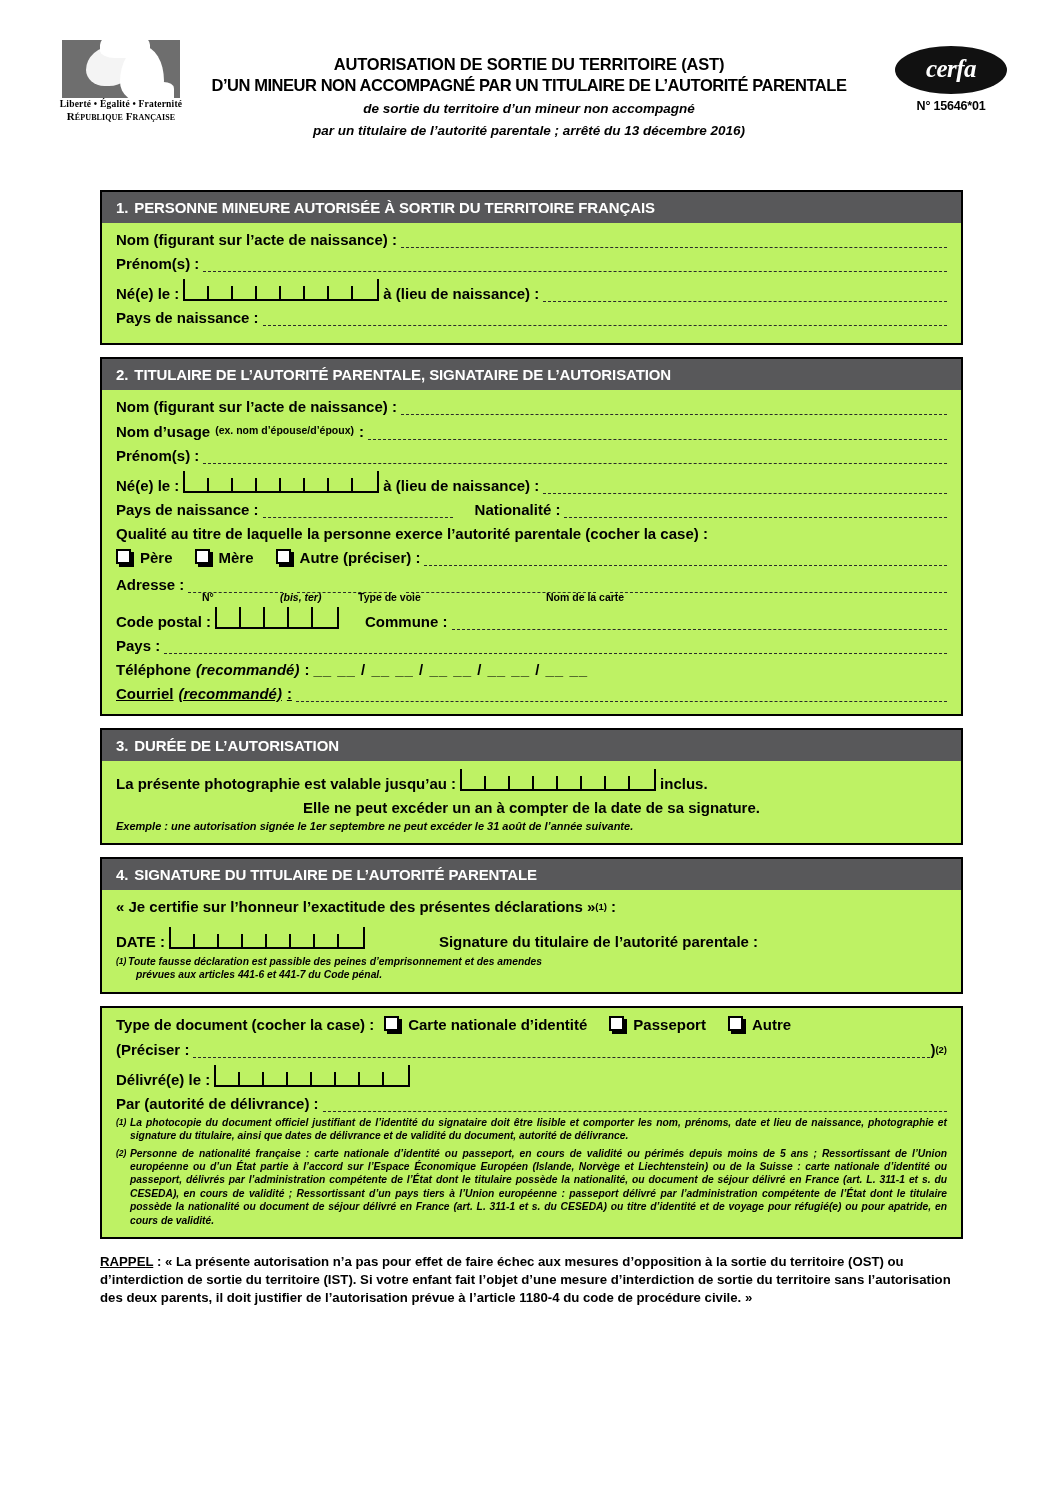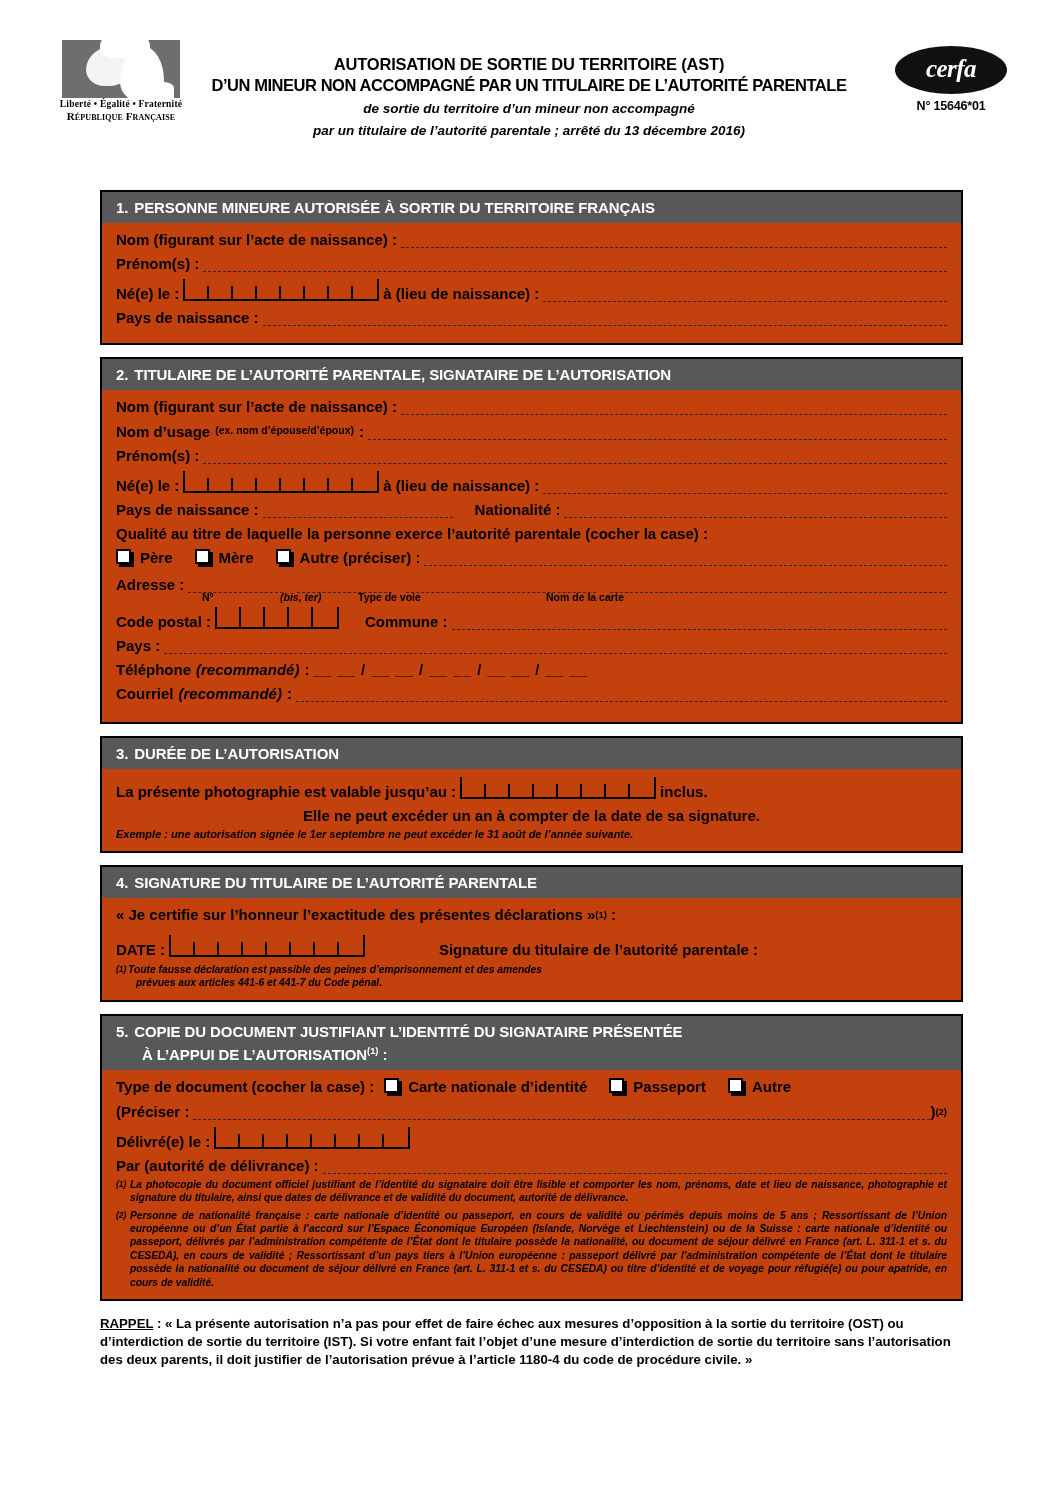--- a/index.html
+++ b/index.html
@@ -160,21 +160,21 @@
     letter-spacing: -0.2px;
   }
 
   
   .sections {
     margin: 0 95px 0 100px;
   }
   .section {
     border: 2px solid #000000;
     margin-bottom: 12px;
-    background: #c2410c;
+    background: #bef264;
   }
   .section-head {
     background: #58585a;
     color: #ffffff;
     font-size: 15px;
     font-weight: bold;
     padding: 6px 10px 6px 14px;
     letter-spacing: -0.1px;
     line-height: 19px;
   }
@@ -487,21 +487,21 @@
           <span class="leader"></span>
         </div>
 
         <div class="row">
           <span class="lbl">Téléphone</span>
           <span class="lbl-italic" style="margin-left:5px;">(recommandé)</span>
           <span class="lbl" style="margin-left:5px;">:</span>
           <span class="phone-mask">__ __ / __ __ / __ __ / __ __ / __ __</span>
         </div>
 
-        <div class="row" style="margin-bottom:10px;">
+        <div class="row" style="margin-bottom:2px;text-decoration:underline;">
           <span class="lbl">Courriel</span>
           <span class="lbl-italic" style="margin-left:5px;">(recommandé)</span>
           <span class="lbl" style="margin-left:5px;">:</span>
           <span class="leader"></span>
         </div>
 
       </div>
     </div>
 
     <div class="section">
@@ -567,24 +567,20 @@
           <span class="txt" style="text-align:left;">
             <span>Toute fausse déclaration est passible des peines d’emprisonnement et des amendes</span><br>
             <span style="padding-left:8px;display:inline-block;">prévues aux articles 441-6 et 441-7 du Code pénal.</span>
           </span>
         </div>
 
       </div>
     </div>
 
     <div class="section">
-      <div class="section-head">
-        <span class="num">5.</span><span>COPIE DU DOCUMENT JUSTIFIANT L’IDENTITÉ DU SIGNATAIRE PRÉSENTÉE</span>
-        <span class="ind"><span>À L’APPUI DE L’AUTORISATION</span><span class="sup">(1)</span><span style="margin-left:4px;">:</span></span>
-      </div>
       <div class="section-body">
 
         <div class="row" style="margin-bottom:8px;">
           <span class="lbl">Type de document (cocher la case) :</span>
           <span class="gap-sm"></span>
           <span class="checkbox"></span>
           <span class="lbl">Carte nationale d’identité</span>
           <span class="gap"></span>
           <span class="checkbox"></span>
           <span class="lbl">Passeport</span>

